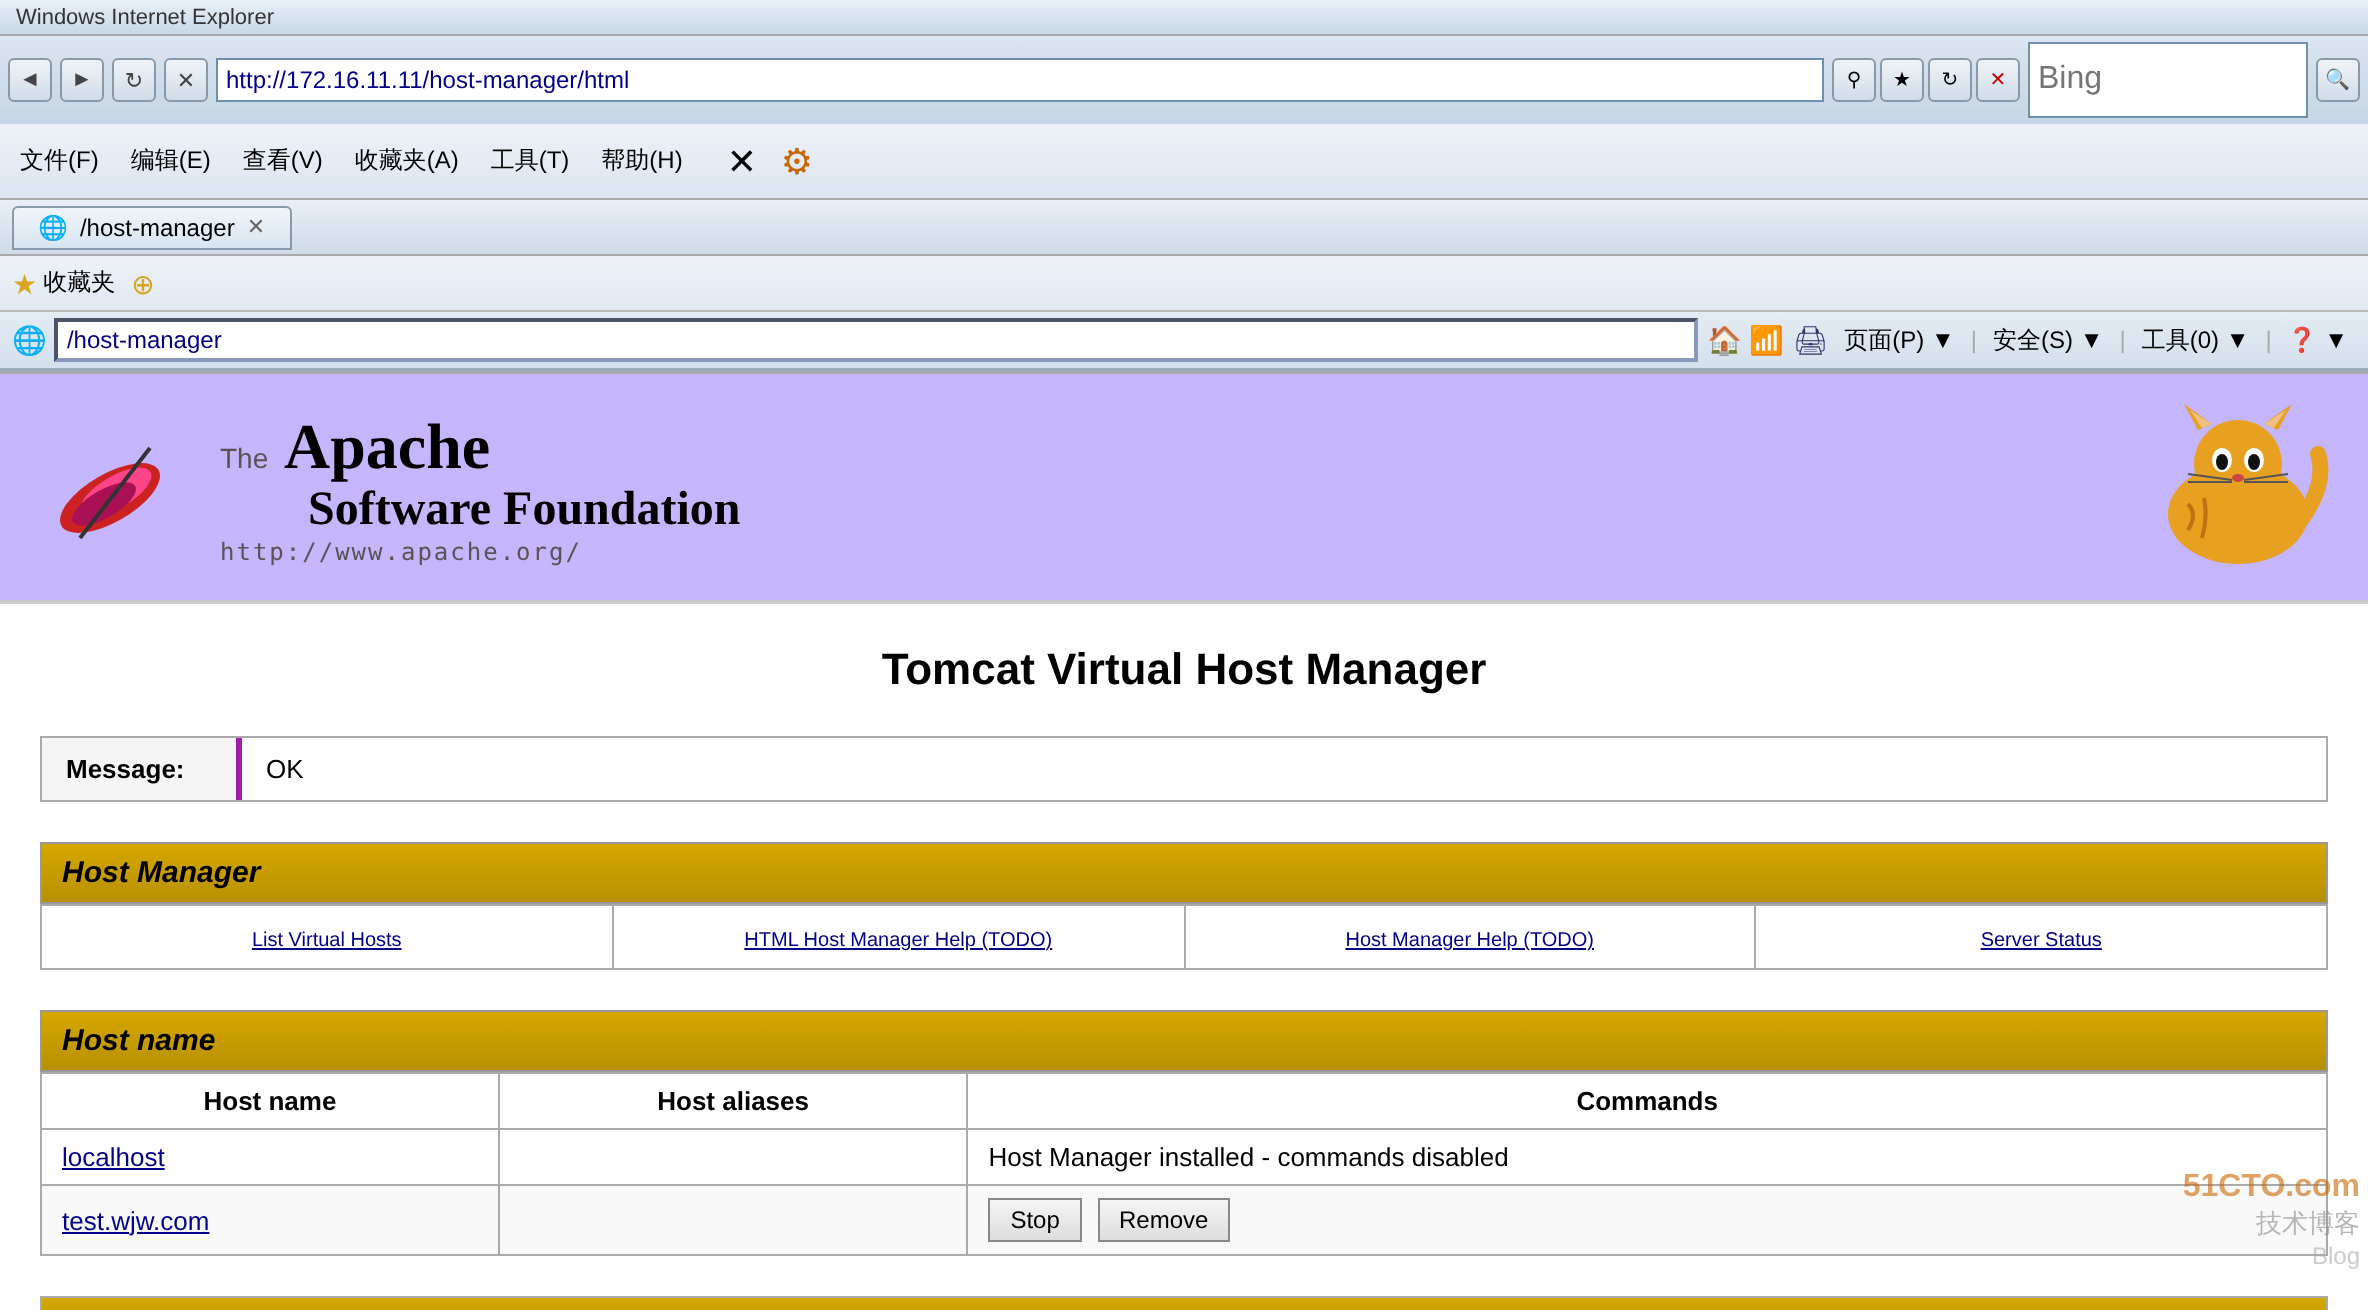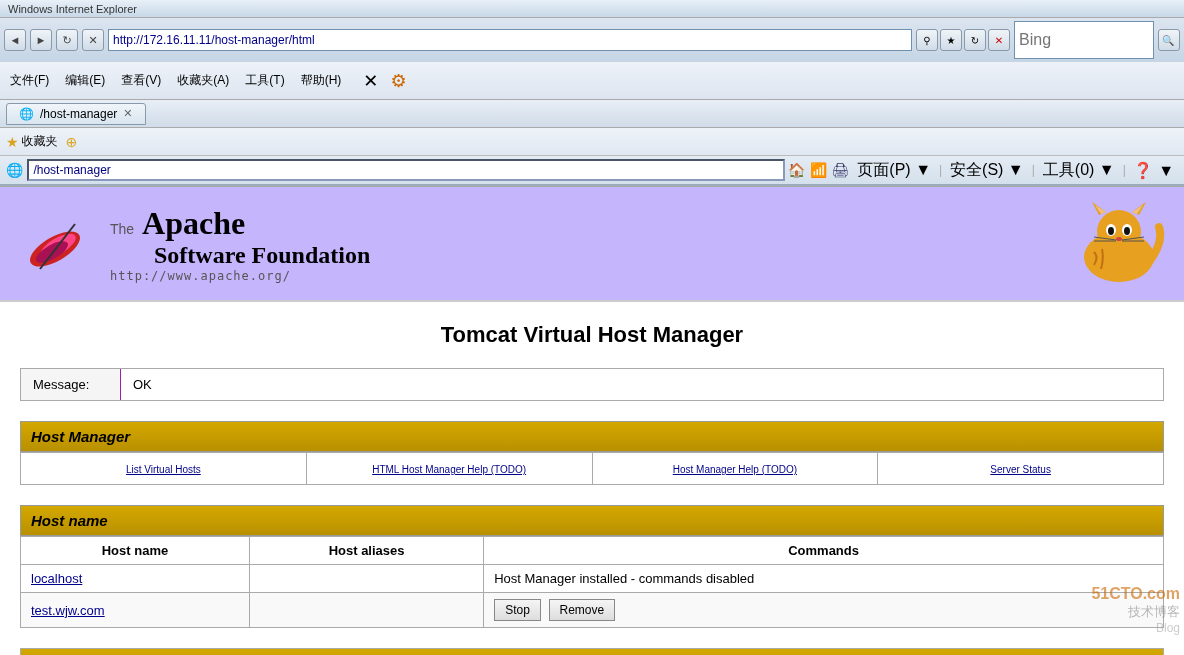--- a/index.html
+++ b/index.html
@@ -23,38 +23,38 @@
 
     .fav-bar { display: flex; align-items: center; padding: 3px 6px; gap: 8px; background: linear-gradient(to bottom, #eef2f8, #e0e8f2); border-bottom: 1px solid #bbb; height: 28px; }
     .fav-btn { font-size: 12px; cursor: pointer; color: #000; display: flex; align-items: center; gap: 3px; }
     .star-icon { color: #daa520; font-size: 14px; }
 
     .addr-bar2 { display: flex; align-items: center; padding: 3px 6px; gap: 4px; background: linear-gradient(to bottom, #e4ecf4, #d4e0ec); border-bottom: 2px solid #9ab; height: 30px; }
     .addr-input { flex: 1; height: 22px; border: 2px inset #8899bb; background: #fff; padding: 0 4px; font-size: 12px; color: #000080; }
     .addr-icons { display: flex; gap: 4px; align-items: center; }
     .addr-icon-btn { font-size: 14px; cursor: pointer; color: #336; }
     .page-tools { display: flex; gap: 4px; font-size: 12px; align-items: center; color: #000; }
-    .page-tool-btn { cursor: pointer; padding: 2px 4px; color: #000; font-size: 16px; }
+    .page-tool-btn { cursor: pointer; padding: 2px 4px; color: #000; font-size: 12px; }
     .separator { color: #aaa; }
 
     
     .page-content { background: #fff; min-height: 520px; }
 
     
     .apache-header { background: #c4b5fd; padding: 10px 20px; border-bottom: 2px solid #ccc; display: flex; align-items: center; justify-content: space-between; min-height: 100px; }
     .apache-logo-left { display: flex; align-items: center; gap: 10px; }
     .apache-text { }
 
     
     .main-content { padding: 20px; }
     .page-title { text-align: center; font-size: 22px; font-weight: bold; color: #000; margin-bottom: 20px; }
 
     
     .message-box { border: 1px solid #aaa; display: flex; margin-bottom: 20px; }
-    .message-label { padding: 8px 12px; font-weight: normal; border-right: 1px solid #a21caf; background: #f5f5f5; min-width: 100px; }
+    .message-label { padding: 8px 12px; font-weight: bold; border-right: 3px solid #a21caf; background: #f5f5f5; min-width: 100px; }
     .message-value { padding: 8px 12px; flex: 1; }
 
     
     .section-header { background: linear-gradient(to bottom, #d4a800, #b89000); padding: 6px 10px; border: 1px solid #999; margin-bottom: 0; }
     .section-title { font-size: 15px; font-weight: bold; font-style: italic; color: #000; }
 
     
     .data-table { width: 100%; border-collapse: collapse; border: 1px solid #aaa; margin-bottom: 20px; }
     .data-table th { background: #fff; border: 1px solid #aaa; padding: 6px 10px; text-align: center; font-weight: bold; font-size: 13px; }
     .data-table td { border: 1px solid #aaa; padding: 6px 10px; vertical-align: middle; }

